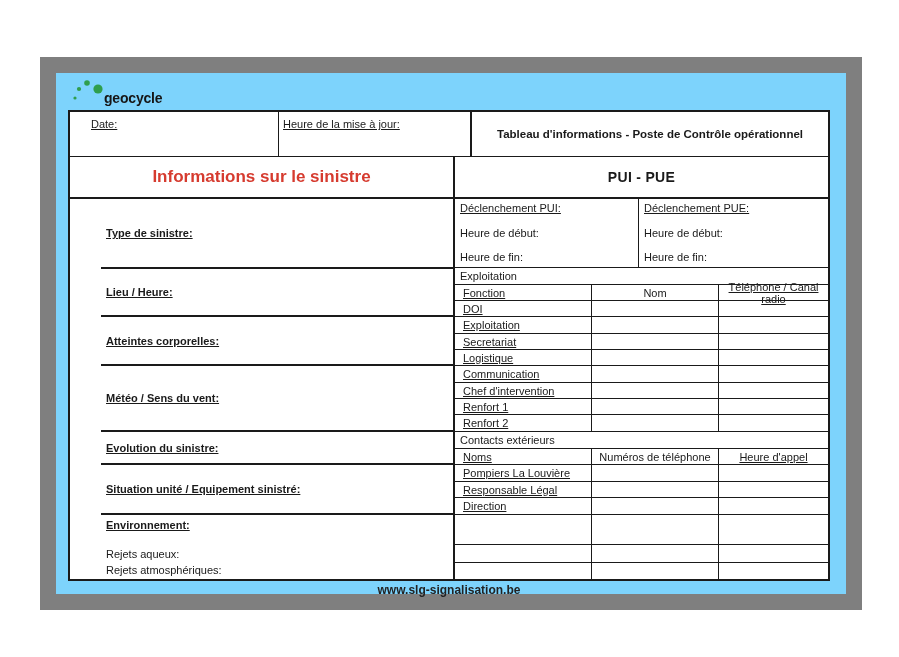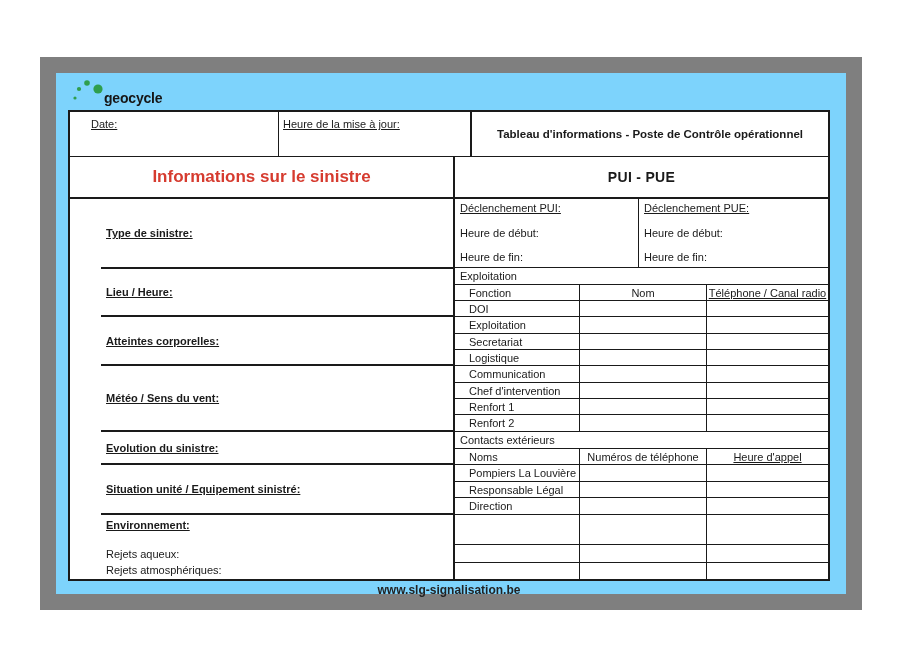--- a/index.html
+++ b/index.html
@@ -39,21 +39,21 @@
   .env-sub div { margin-top: 4px; }
 
   .rightcol { flex: 1; display: flex; flex-direction: column; font-size: 11px; }
   .decl-row { height: 68px; display: flex; }
   .decl-cell { width: 184px; border-right: 1px solid #1a1a1a; padding: 3px 12px 4px 5px;
                display: flex; flex-direction: column; justify-content: space-between; }
   .decl-cell.last { width: auto; flex: 1; border-right: none; }
   .rrow { display: flex; align-items: center; border-top: 1px solid #1a1a1a; }
   .h16 { height: 16px; } .h17 { height: 17px; } .h18 { height: 18px; } .h30 { height: 30px; }
   .span-cell { flex: 1; padding-left: 5px; }
-  .rc1 { width: 125px; align-self: stretch; display: flex; align-items: center; border-right: 1px solid #1a1a1a; padding-left: 14px; }
+  .rc1 { width: 137px; align-self: stretch; display: flex; align-items: center; border-right: 1px solid #1a1a1a; padding-left: 8px; text-decoration: underline; }
   .rc2 { width: 127px; align-self: stretch; display: flex; align-items: center; justify-content: center; border-right: 1px solid #1a1a1a; text-align: center; }
   .rc3 { flex: 1; align-self: stretch; display: flex; align-items: center; justify-content: center; text-align: center; text-decoration: underline; }
 
   .footer { position: absolute; left: 12px; top: 510px; width: 762px; text-align: center;
             font-size: 12px; font-weight: bold; color: #222; }
 </style>
 </head>
 <body>
 
 <div class="page">

